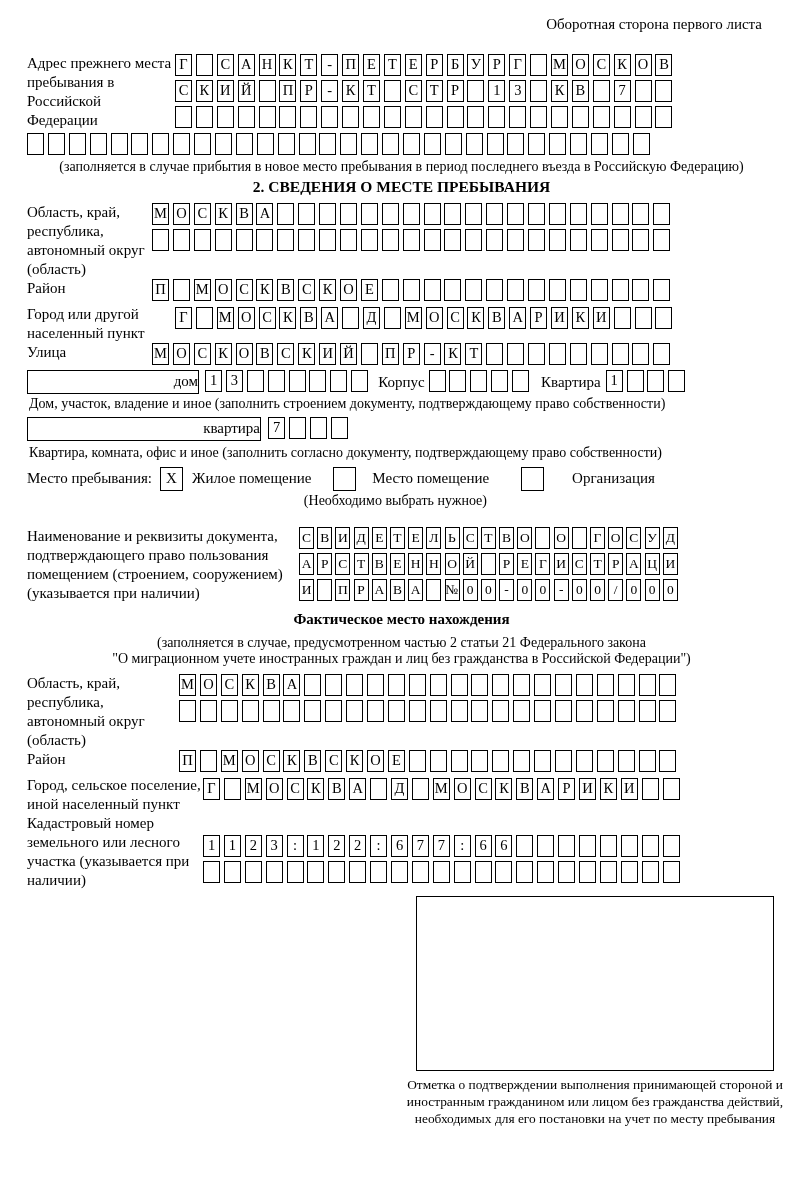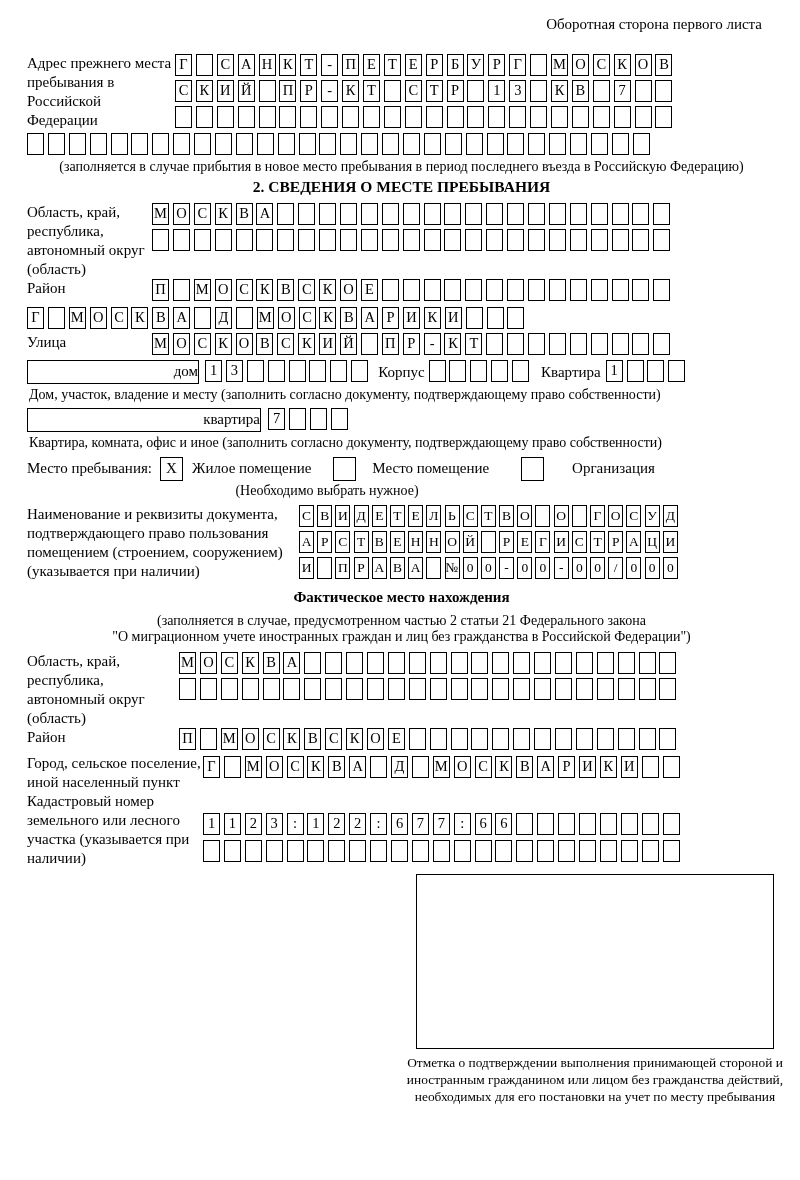--- a/index.html
+++ b/index.html
@@ -241,20 +241,21 @@
       <span class="cell"></span>
       <span class="cell"></span>
       <span class="cell"></span>
       <span class="cell"></span>
       <span class="cell"></span>
       <span class="cell"></span>
     </div>
 </div>
 
 <div class="block">
+  <div class="lbl" style="width:148px;">Город или другой населенный пункт</div>
   <div class="cellrow" style="margin-top:2px;">
       <span class="cell">Г</span>
       <span class="cell"></span>
       <span class="cell">М</span>
       <span class="cell">О</span>
       <span class="cell">С</span>
       <span class="cell">К</span>
       <span class="cell">В</span>
       <span class="cell">А</span>
       <span class="cell"></span>
@@ -328,21 +329,21 @@
       <span class="cell"></span>
     </div>
   <div class="lbl" style="padding:3px 5px 0 8px;">Квартира</div>
   <div class="cellrow">
       <span class="cell">1</span>
       <span class="cell"></span>
       <span class="cell"></span>
       <span class="cell"></span>
     </div>
 </div>
-<div class="caption" style="margin:0 0 5px 2px;">Дом, участок, владение и месту (заполнить согласно документу, подтверждающему право собственности)</div>
+<div class="caption" style="margin:0 0 5px 2px;">Дом, участок, владение и иное (заполнить строением документу, подтверждающему право собственности)</div>
 
 <div style="display:flex; align-items:flex-start;">
   <div class="typebox" style="width:234px; margin-right:7px;">квартира</div>
   <div class="cellrow">
       <span class="cell">7</span>
       <span class="cell"></span>
       <span class="cell"></span>
       <span class="cell"></span>
     </div>
 </div>
@@ -350,21 +351,21 @@
 
 <div style="display:flex; align-items:center;">
   <span class="lbl">Место пребывания:</span>
   <span class="chk" style="margin-left:8px;">X</span>
   <span class="lbl" style="margin-left:9px;">Жилое помещение</span>
   <span class="chk" style="margin-left:22px;"></span>
   <span class="lbl" style="margin-left:16px;">Место помещение</span>
   <span class="chk" style="margin-left:32px;"></span>
   <span class="lbl" style="margin-left:28px;">Организация</span>
 </div>
-<div class="caption" style="margin:2px 0 6px 140px; width:320px; text-align:center;">(Необходимо выбрать нужное)</div>
+<div class="caption" style="margin:2px 0 18px 140px; width:320px; text-align:right;">(Необходимо выбрать нужное)</div>
 
 <div class="block">
   <div class="lbl" style="width:272px; padding-right:14px;">Наименование и реквизиты документа, подтверждающего право пользования помещением (строением, сооружением) (указывается при наличии)</div>
   <div>
     <div class="cellrow sm">
         <span class="cell">С</span>
         <span class="cell">В</span>
         <span class="cell">И</span>
         <span class="cell">Д</span>
         <span class="cell">Е</span>

